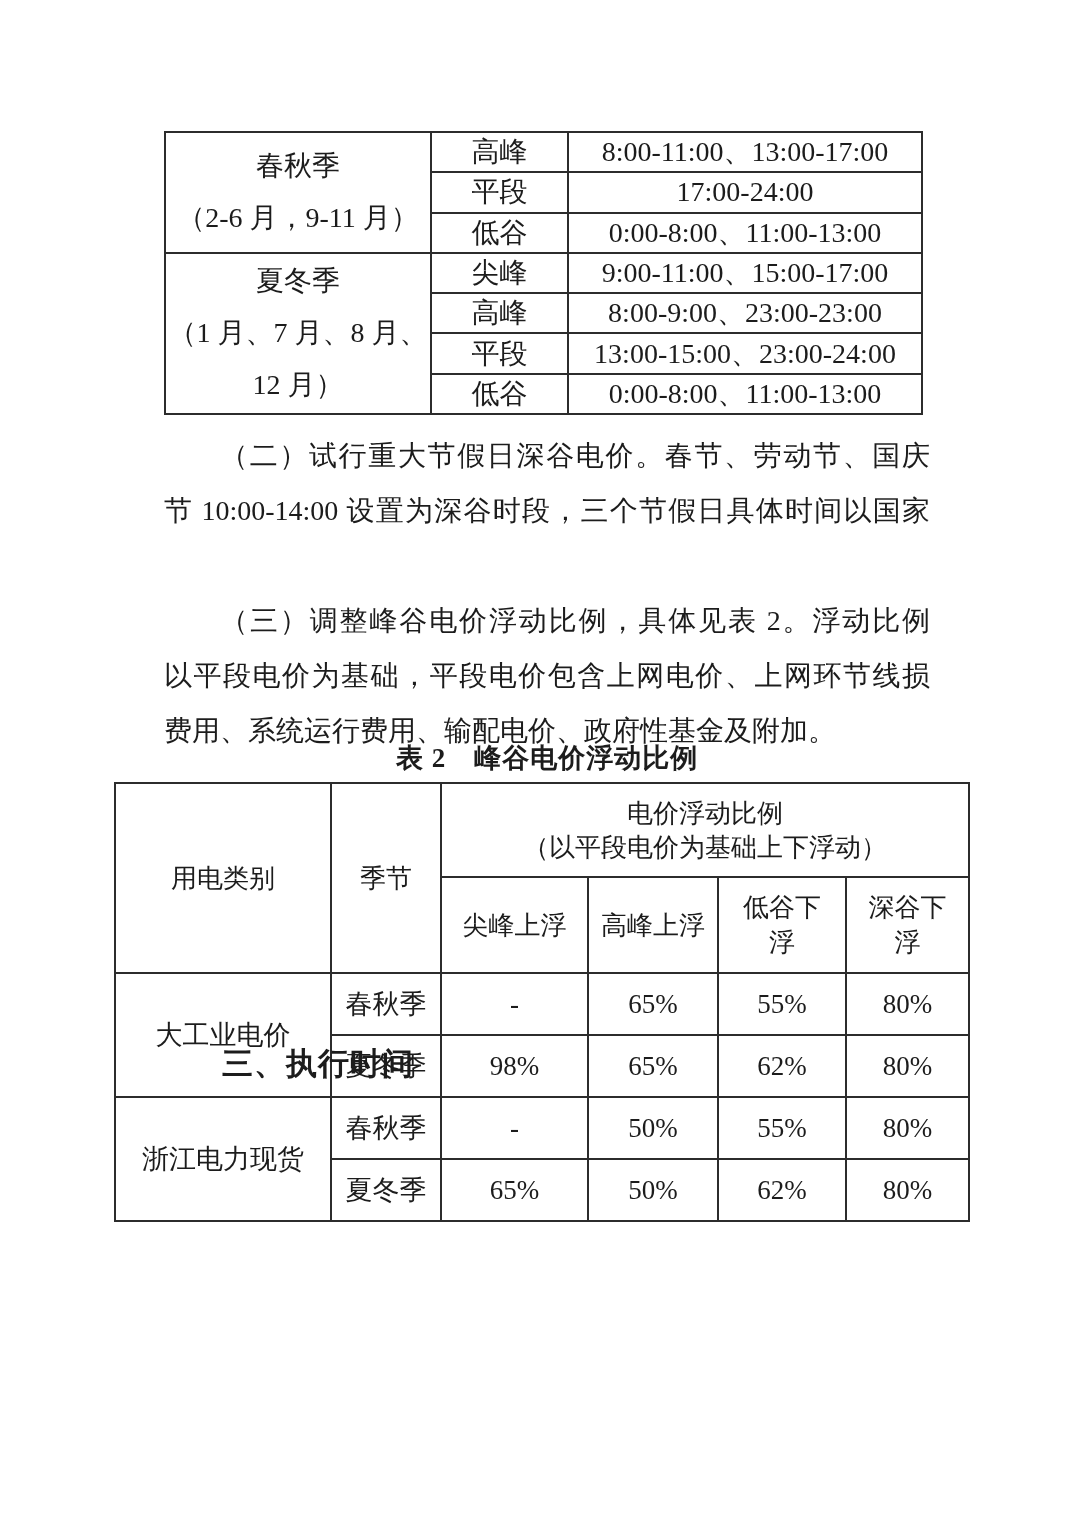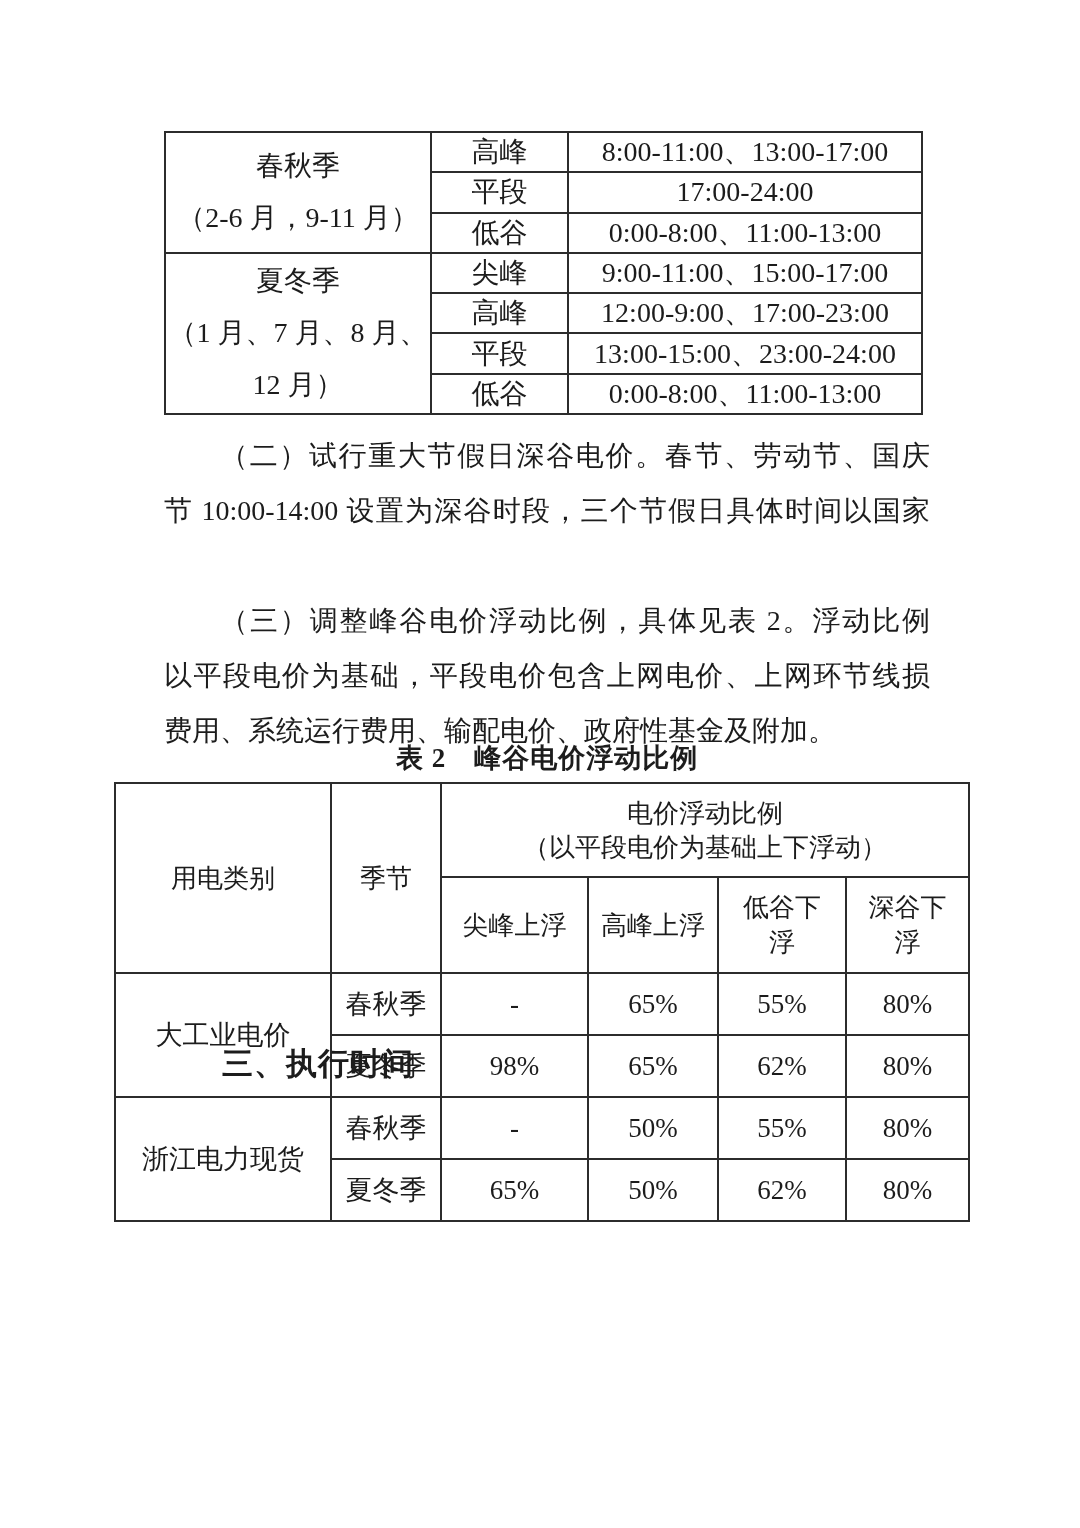--- a/index.html
+++ b/index.html
@@ -103,21 +103,21 @@
     <tr>
       <td class="season-cell" rowspan="4">
         <div class="ln">夏冬季</div>
         <div class="ln">（1 月、7 月、8 月、12 月）</div>
       </td>
       <td>尖峰</td>
       <td>9:00-11:00、15:00-17:00</td>
     </tr>
     <tr>
       <td>高峰</td>
-      <td>12:00-9:00、17:00-23:00</td>
+      <td>8:00-9:00、23:00-23:00</td>
     </tr>
     <tr>
       <td>平段</td>
       <td>13:00-15:00、23:00-24:00</td>
     </tr>
     <tr>
       <td>低谷</td>
       <td>0:00-8:00、11:00-13:00</td>
     </tr>
   </tbody>

